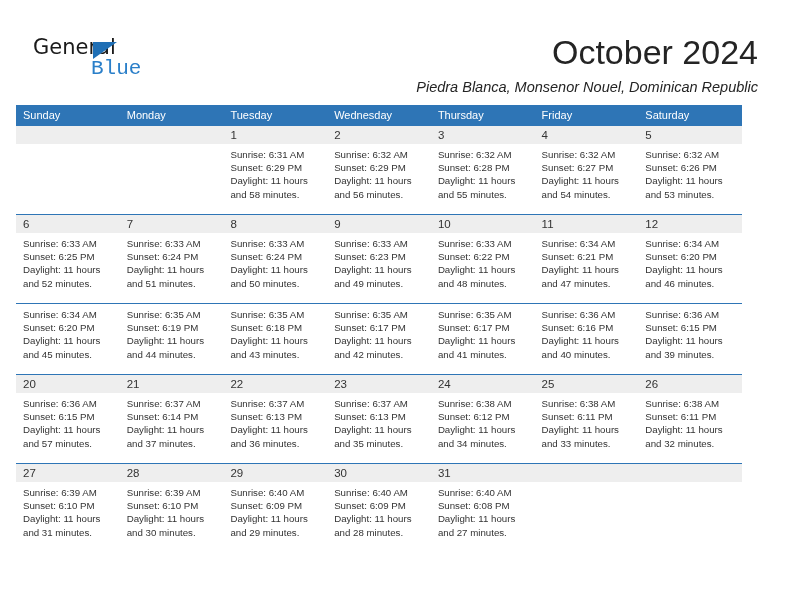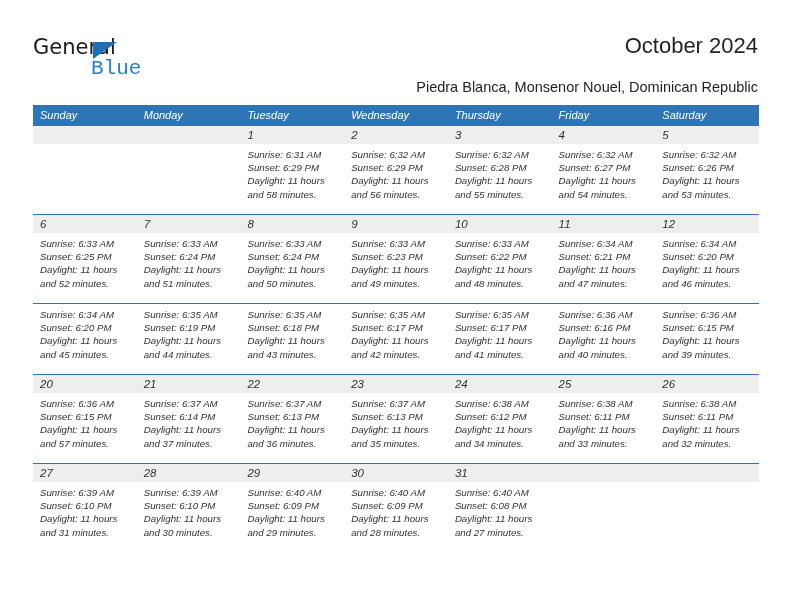--- a/index.html
+++ b/index.html
@@ -66,42 +66,42 @@
     color: #2a7fc9;
     line-height: 22px;
     font-family: Liberation Mono, monospace;
     font-weight: 400;
   }
 
   .title {
     position: absolute;
     right: 34px;
     top: 33px;
-    font-size: 22px;
+    font-size: 34px;
     color: #242424;
     text-align: center;
     white-space: nowrap;
   }
   .subtitle {
     position: absolute;
     right: 34px;
     top: 79px;
     font-size: 14.5px;
     color: #242424;
     text-align: right;
     white-space: nowrap;
+    font-style: italic;
   }
 
   
   .calendar {
     position: absolute;
-    left: 33px;
+    left: 16px;
     top: 105px;
     width: 726px;
-    font-style: italic;
   }
 
   .dow-row {
     display: flex;
     width: 726px;
     height: 20px;
     background: #2e75b6;
   }
   .dow-cell {
     flex: 1 1 0;

